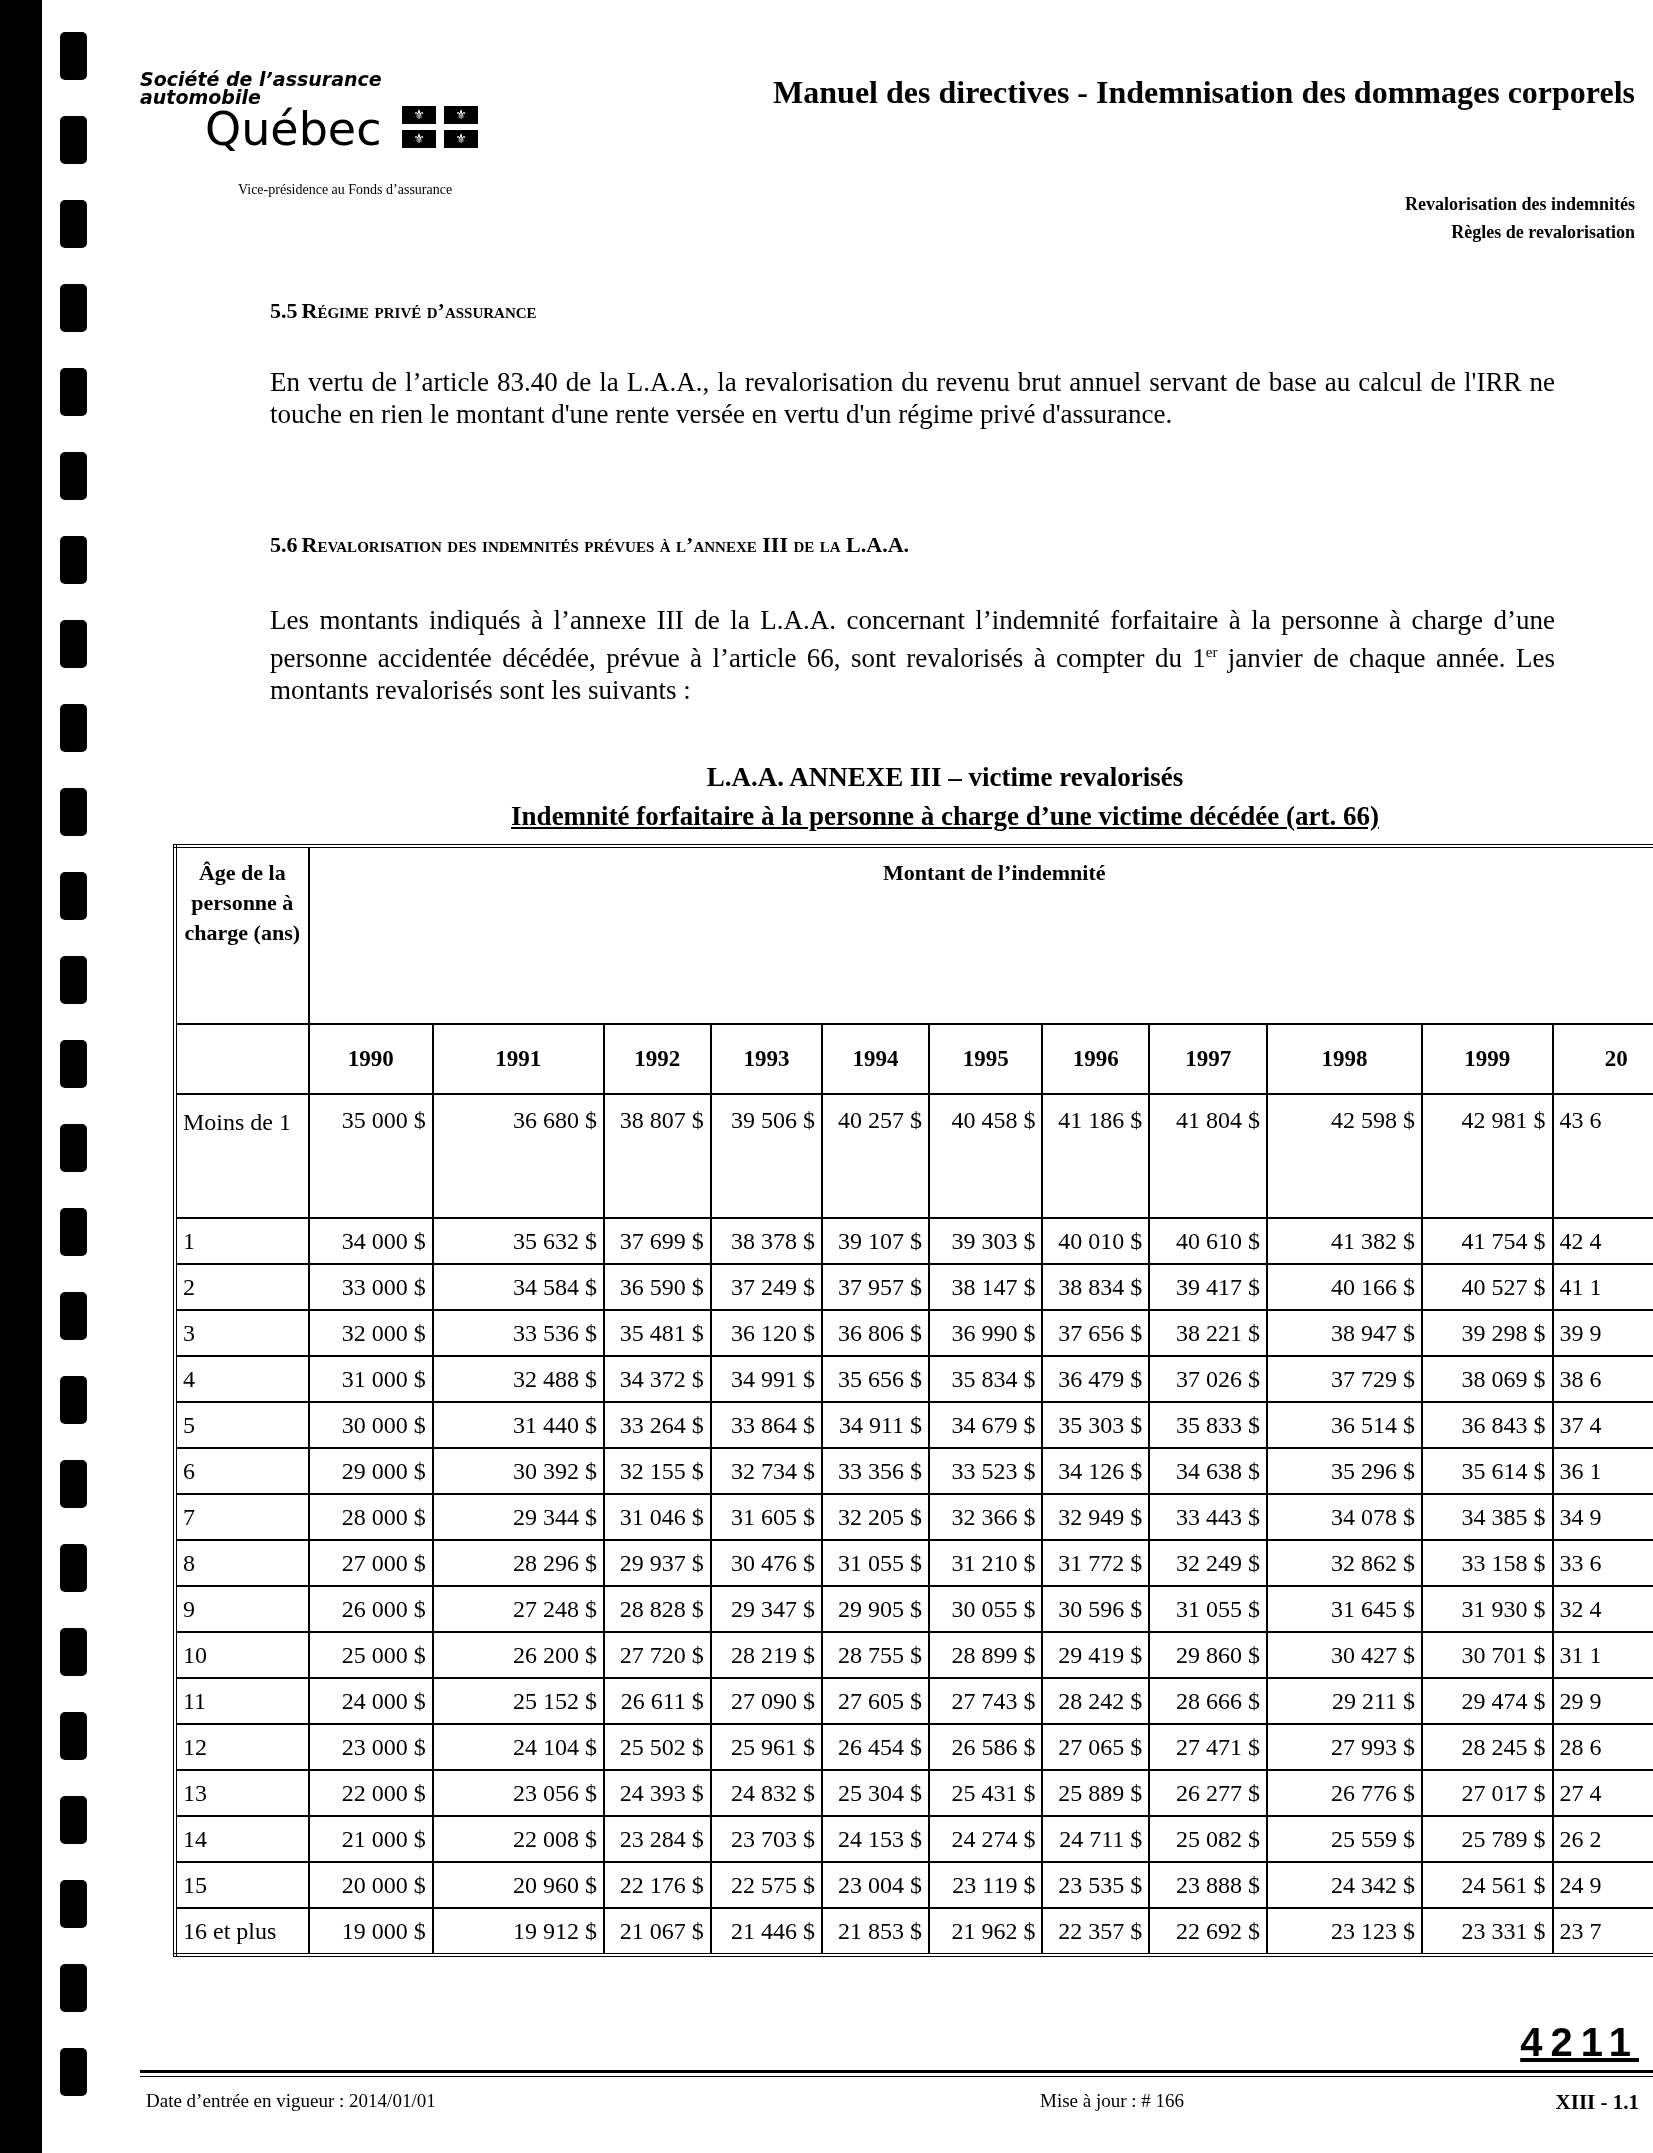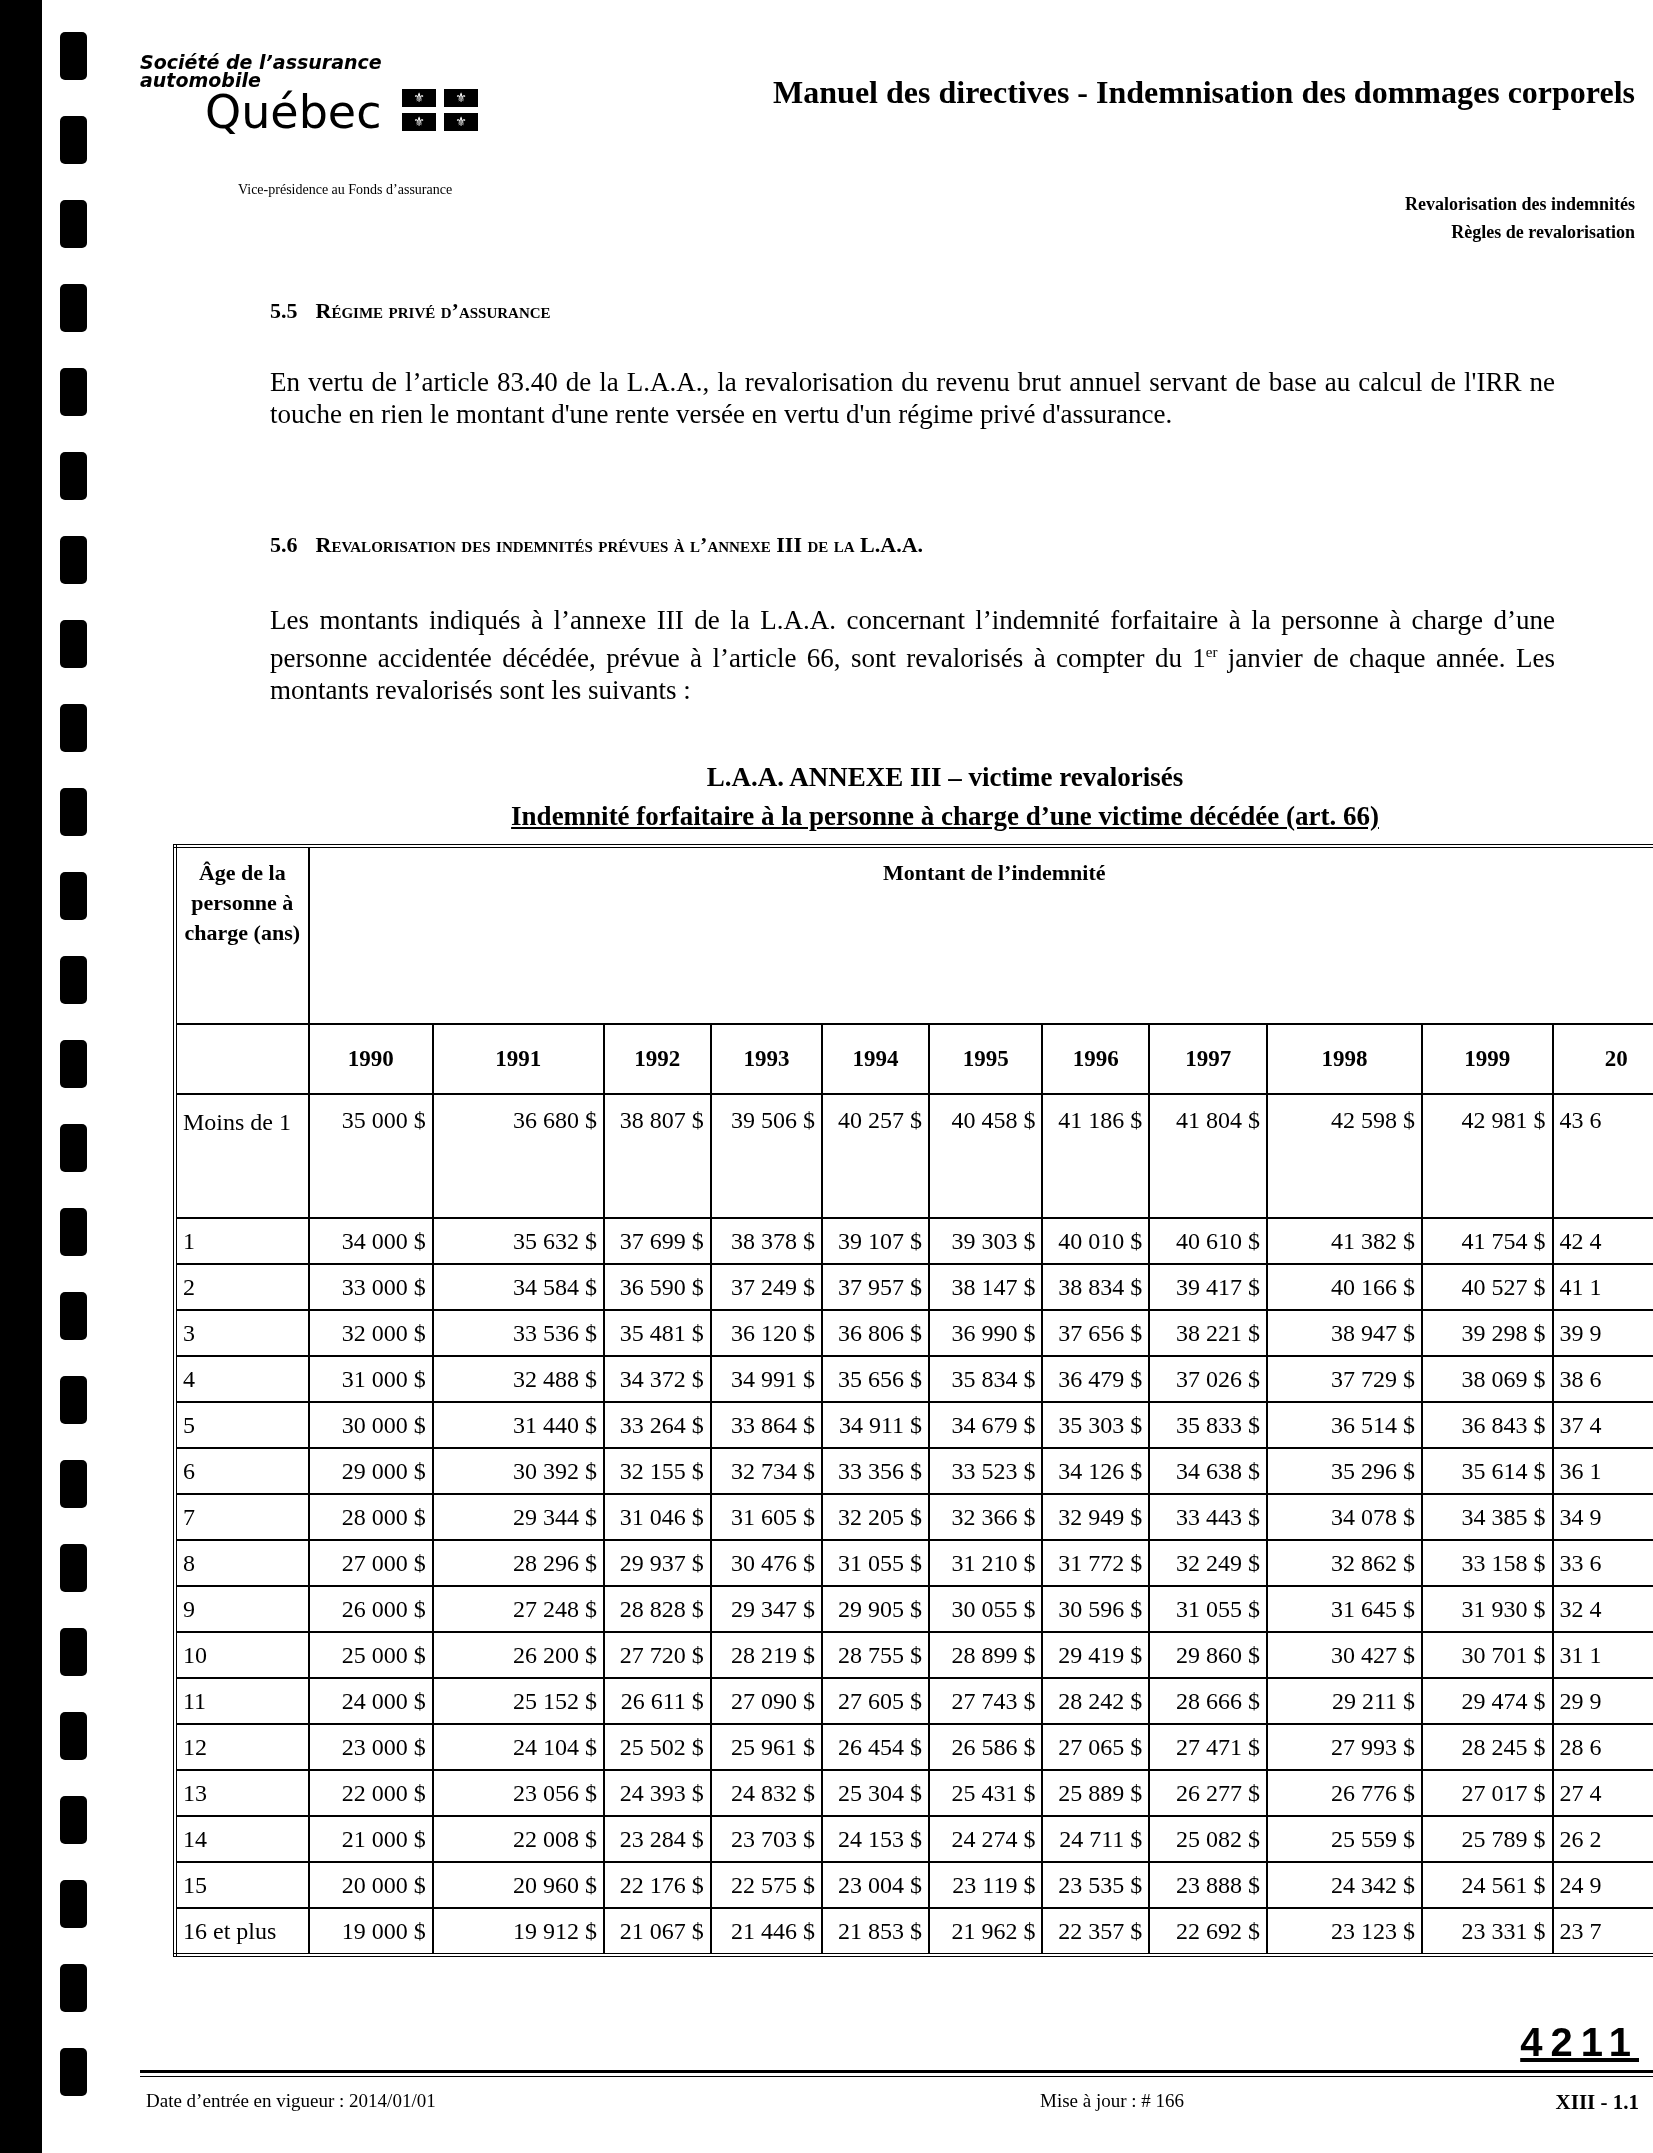--- a/index.html
+++ b/index.html
@@ -4,33 +4,33 @@
 <style>
   html, body { margin: 0; padding: 0; }
   body {
     width: 1653px; height: 2153px; position: relative; overflow: hidden;
     background: #ffffff; color: #000000;
     font-family: "Liberation Serif", "DejaVu Serif", serif;
   }
   .left-strip { position: absolute; left: 0; top: 0; width: 42px; height: 2153px; background: #000; }
   .hole { position: absolute; left: 60px; width: 27px; height: 48px; background: #000; border-radius: 5px; }
 
-  .logo { position: absolute; left: 140px; top: 53px; }
+  .logo { position: absolute; left: 140px; top: 70px; }
   .logo-org { font-family: "DejaVu Sans", sans-serif; font-style: italic; font-weight: bold; font-size: 19px; line-height: 18px; }
   .logo-qc { position: absolute; left: 65px; top: 36px; font-family: "DejaVu Sans", sans-serif; font-size: 46px; line-height: 46px; }
   .flag { position: absolute; left: 262px; top: 40px; width: 78px; height: 44px; }
   .flag span { position: absolute; width: 34px; height: 18px; background: #000; color: #fff; font-size: 13px; line-height: 18px; text-align: center; }
   .vp { position: absolute; left: 238px; top: 182px; font-size: 14px; white-space: nowrap; }
 
   .manual-title { position: absolute; right: 18px; top: 74px; font-size: 32px; font-weight: bold; white-space: nowrap; }
   .sub1, .sub2 { position: absolute; right: 18px; font-size: 18px; font-weight: bold; white-space: nowrap; }
   .sub1 { top: 194px; } .sub2 { top: 222px; }
 
   .sec { position: absolute; left: 270px; font-size: 22px; font-weight: bold; font-variant: small-caps; white-space: nowrap; }
-  .sec .num { margin-right: 18px; }
+  .sec .num { margin-right: 4px; }
   .para { position: absolute; left: 270px; width: 1285px; font-size: 27px; line-height: 32px; text-align: justify; }
   .para sup { font-size: 15px; }
 
   .tbl-title { position: absolute; left: 270px; width: 1350px; text-align: center; font-size: 27px; font-weight: bold; }
   .tbl-title.u span { text-decoration: underline; }
 
   table.indem {
     position: absolute; left: 173px; top: 844px; width: 1510px;
     border-collapse: collapse; border: 4px double #000; font-size: 24px;
   }

